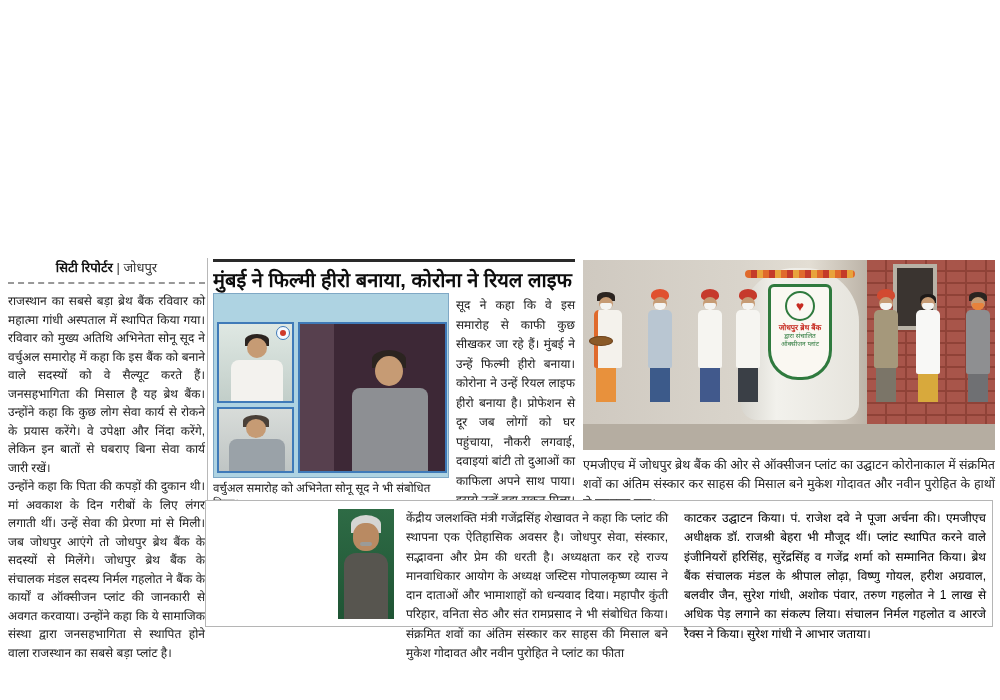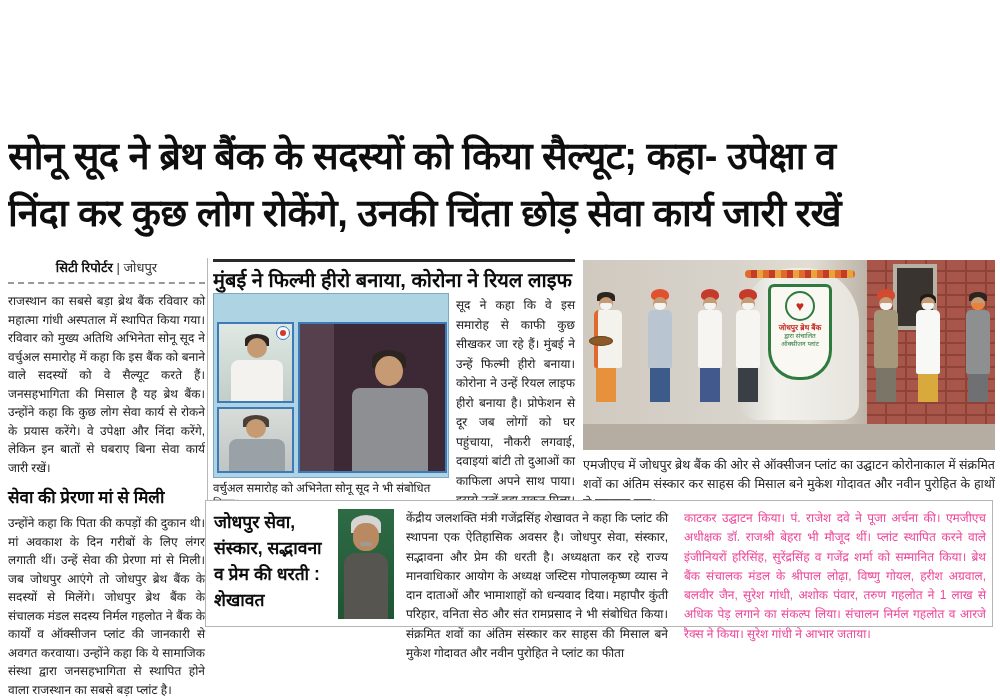--- a/index.html
+++ b/index.html
@@ -81,42 +81,37 @@
         line-height:26px;color:#0d0d0d;}
   .shk-photo{position:absolute;left:132px;top:8px;width:56px;height:110px;overflow:hidden;
         background:linear-gradient(#2e6b45,#1f5434);}
   .shk-hair{position:absolute;left:13px;top:6px;width:30px;height:18px;border-radius:50% 50% 0 0;background:#d5d5d3;}
   .shk-face{position:absolute;left:15px;top:14px;width:26px;height:28px;border-radius:45%;background:#b98a62;}
   .shk-must{position:absolute;left:22px;top:33px;width:12px;height:4px;border-radius:2px;background:#9b9b98;}
   .shk-body{position:absolute;left:6px;top:44px;width:44px;height:66px;border-radius:12px 12px 0 0;background:#57554f;}
   .bottom-col1{position:absolute;left:200px;top:8px;width:262px;font-size:12px;line-height:19.3px;
         text-align:justify;color:#1c1c1c;}
   .bottom-col2{position:absolute;left:478px;top:8px;width:302px;font-size:12px;line-height:19.3px;
-        text-align:justify;color:#ec4899;}
+        text-align:justify;color:#000000;}
 </style>
 </head>
 <body>
 
 <div class="page">
 
 
-  <div class="headline">
-    <div>सोनू सूद ने ब्रेथ बैंक के सदस्यों को किया सैल्यूट; कहा- उपेक्षा व</div>
-    <div>निंदा कर कुछ लोग रोकेंगे, उनकी चिंता छोड़ सेवा कार्य जारी रखें</div>
-  </div>
 
   <div class="leftcol">
     <div class="byline">
       <span>सिटी रिपोर्टर</span>
       <span class="city">|</span>
       <span class="city">जोधपुर</span>
     </div>
     <div class="byline-rule"></div>
     <div class="body-txt">राजस्थान का सबसे बड़ा ब्रेथ बैंक रविवार को महात्मा गांधी अस्पताल में स्थापित किया गया। रविवार को मुख्य अतिथि अभिनेता सोनू सूद ने वर्चुअल समारोह में कहा कि इस बैंक को बनाने वाले सदस्यों को वे सैल्यूट करते हैं। जनसहभागिता की मिसाल है यह ब्रेथ बैंक। उन्होंने कहा कि कुछ लोग सेवा कार्य से रोकने के प्रयास करेंगे। वे उपेक्षा और निंदा करेंगे, लेकिन इन बातों से घबराए बिना सेवा कार्य जारी रखें।</div>
-    <div class="sub-head">सेवा की प्रेरणा मां से मिली</div>
     <div class="body-txt">उन्होंने कहा कि पिता की कपड़ों की दुकान थी। मां अवकाश के दिन गरीबों के लिए लंगर लगाती थीं। उन्हें सेवा की प्रेरणा मां से मिली। जब जोधपुर आएंगे तो जोधपुर ब्रेथ बैंक के सदस्यों से मिलेंगे। जोधपुर ब्रेथ बैंक के संचालक मंडल सदस्य निर्मल गहलोत ने बैंक के कार्यों व ऑक्सीजन प्लांट की जानकारी से अवगत करवाया। उन्होंने कहा कि ये सामाजिक संस्था द्वारा जनसहभागिता से स्थापित होने वाला राजस्थान का सबसे बड़ा प्लांट है।</div>
   </div>
 
   <div class="vrule"></div>
 
   <div class="mid-rule"></div>
   <div class="mid-headline">मुंबई ने फिल्मी हीरो बनाया, कोरोना ने रियल लाइफ हीरो बनाया</div>
 
   <div class="video">
     <div class="vframe vf-tl">
@@ -205,21 +200,20 @@
       <span class="pers-hair" style="left:6px;top:0;width:18px;height:9px;"></span>
       <span class="hd"></span>
       <span class="msk" style="background:#e8823c;"></span>
       <span class="tor" style="background:#8e8f91;height:64px;"></span>
       <span class="leg" style="top:82px;height:28px;background:#6f7073;"></span>
     </div>
   </div>
   <div class="gphoto-caption">एमजीएच में जोधपुर ब्रेथ बैंक की ओर से ऑक्सीजन प्लांट का उद्घाटन कोरोनाकाल में संक्रमित शवों का अंतिम संस्कार कर साहस की मिसाल बने मुकेश गोदावत और नवीन पुरोहित के हाथों से करवाया गया।</div>
 
   <div class="bottom-box">
-    <div class="bottom-headline">जोधपुर सेवा, संस्कार, सद्भावना व प्रेम की धरती : शेखावत</div>
     <div class="shk-photo">
       <span class="shk-hair"></span>
       <span class="shk-face"></span>
       <span class="shk-must"></span>
       <span class="shk-body"></span>
     </div>
     <div class="bottom-col1">केंद्रीय जलशक्ति मंत्री गजेंद्रसिंह शेखावत ने कहा कि प्लांट की स्थापना एक ऐतिहासिक अवसर है। जोधपुर सेवा, संस्कार, सद्भावना और प्रेम की धरती है। अध्यक्षता कर रहे राज्य मानवाधिकार आयोग के अध्यक्ष जस्टिस गोपालकृष्ण व्यास ने दान दाताओं और भामाशाहों को धन्यवाद दिया। महापौर कुंती परिहार, वनिता सेठ और संत रामप्रसाद ने भी संबोधित किया। संक्रमित शवों का अंतिम संस्कार कर साहस की मिसाल बने मुकेश गोदावत और नवीन पुरोहित ने प्लांट का फीता</div>
     <div class="bottom-col2">काटकर उद्घाटन किया। पं. राजेश दवे ने पूजा अर्चना की। एमजीएच अधीक्षक डॉ. राजश्री बेहरा भी मौजूद थीं। प्लांट स्थापित करने वाले इंजीनियरों हरिसिंह, सुरेंद्रसिंह व गजेंद्र शर्मा को सम्मानित किया। ब्रेथ बैंक संचालक मंडल के श्रीपाल लोढ़ा, विष्णु गोयल, हरीश अग्रवाल, बलवीर जैन, सुरेश गांधी, अशोक पंवार, तरुण गहलोत ने 1 लाख से अधिक पेड़ लगाने का संकल्प लिया। संचालन निर्मल गहलोत व आरजे रैक्स ने किया। सुरेश गांधी ने आभार जताया।</div>
   </div>
 

